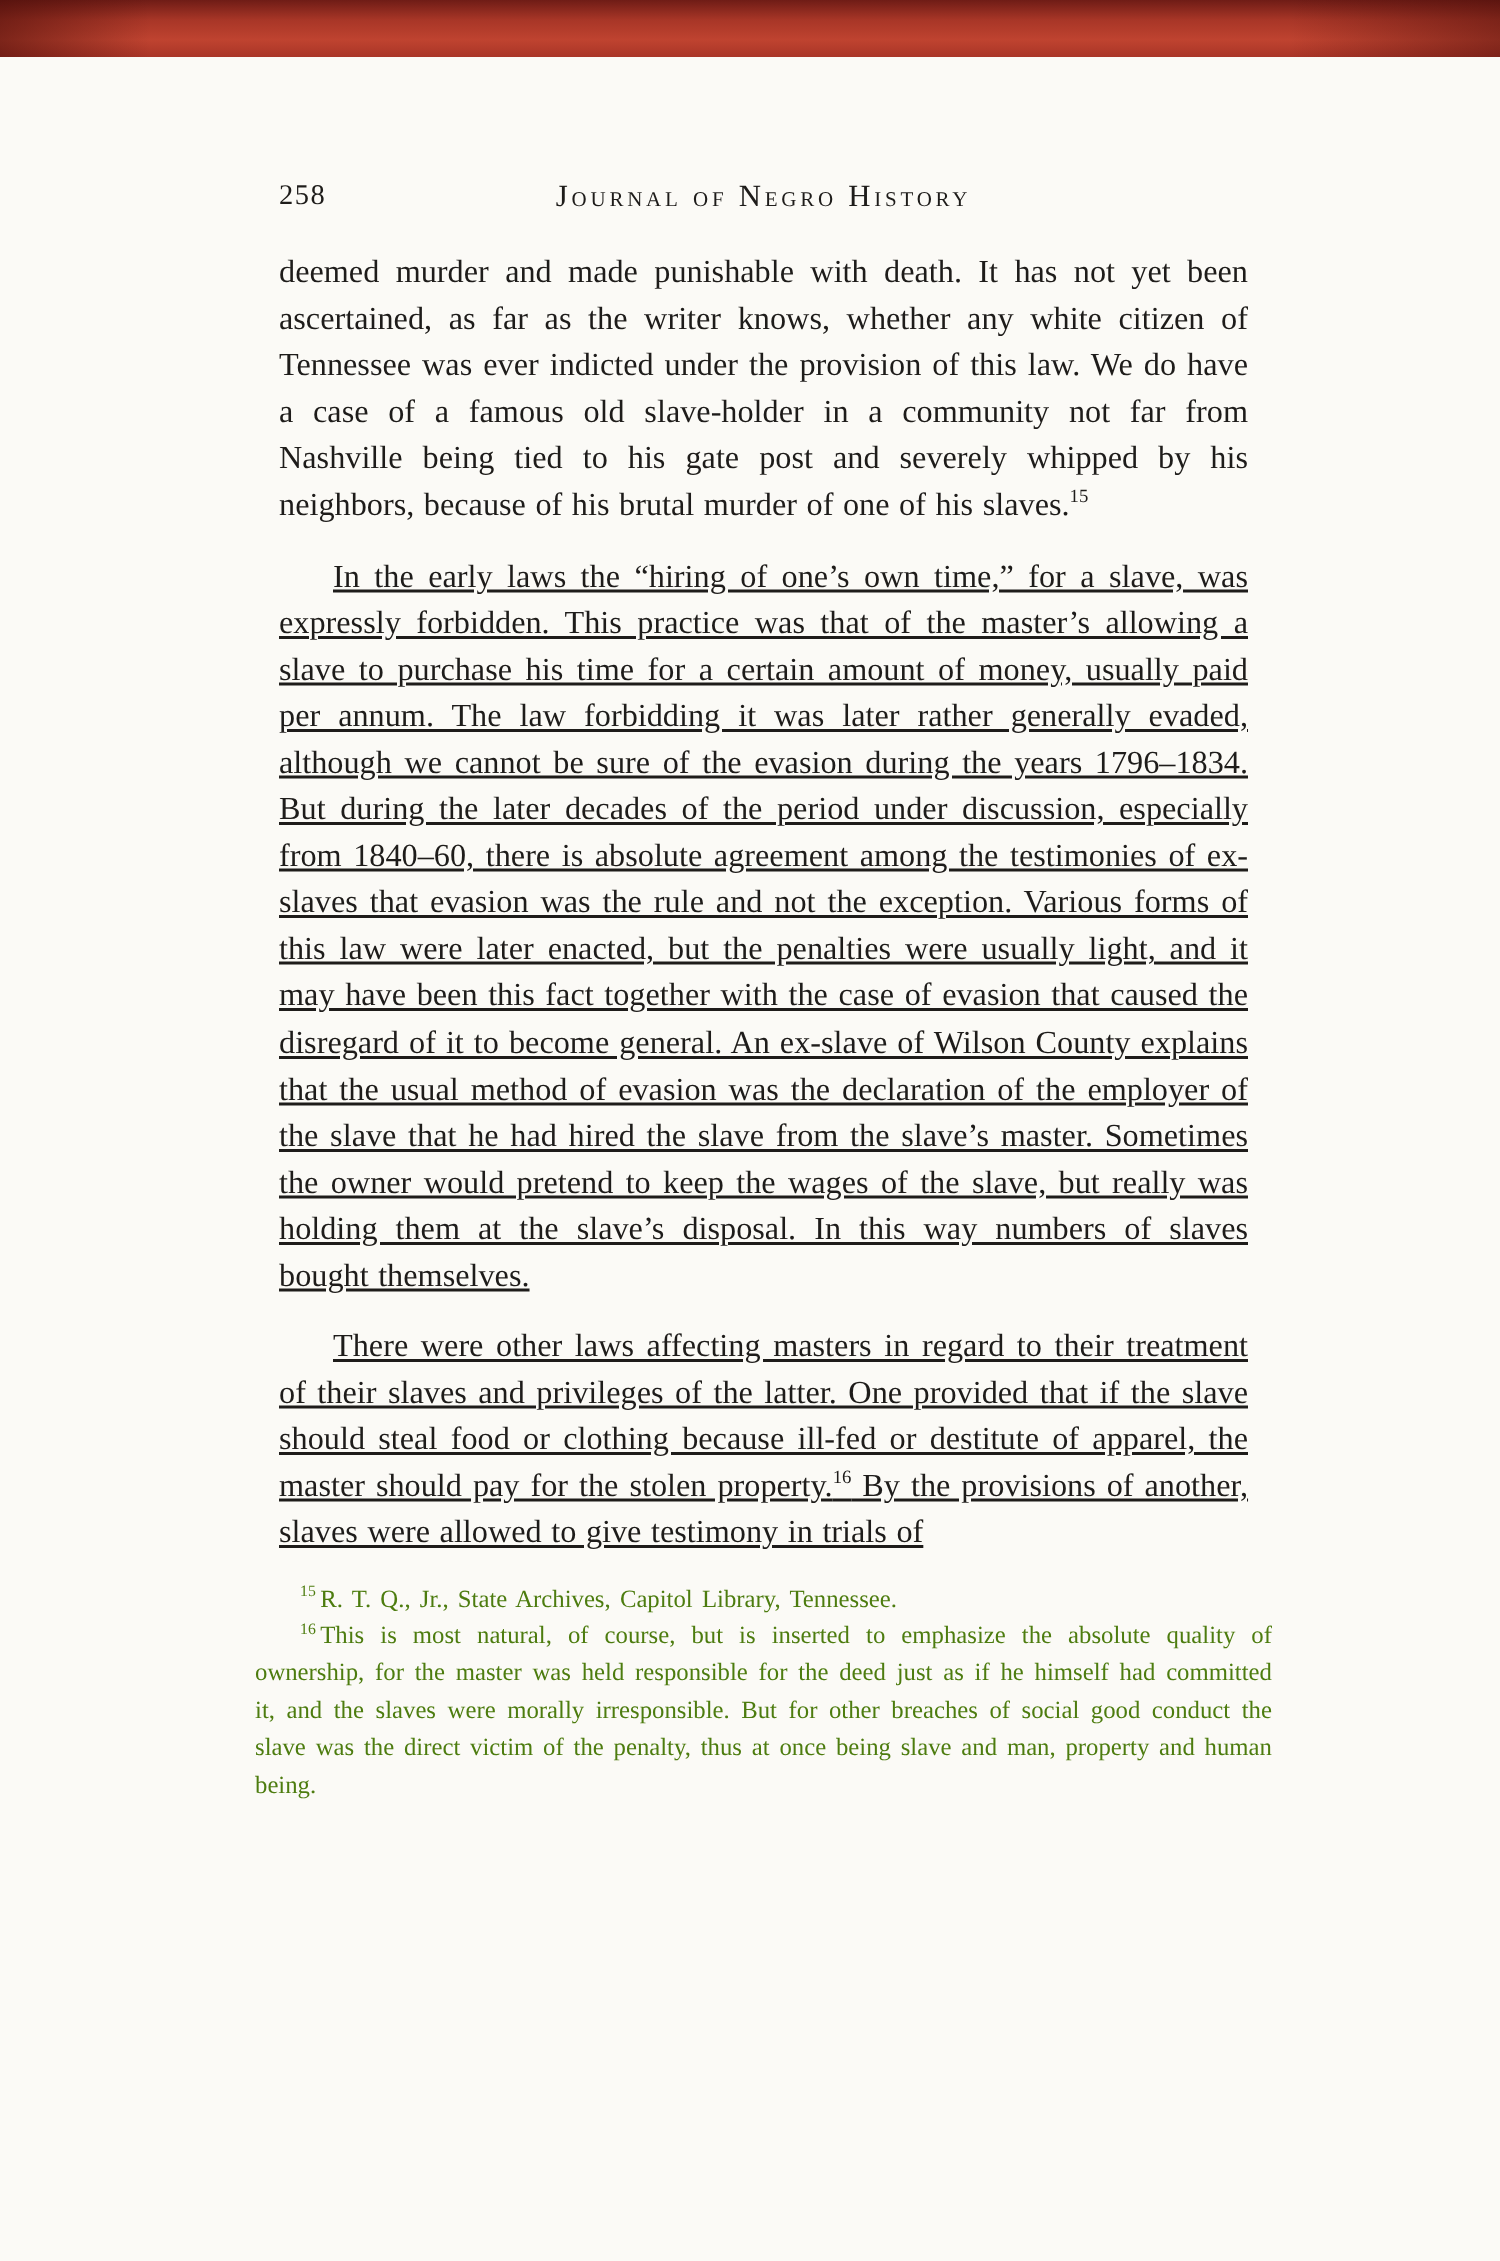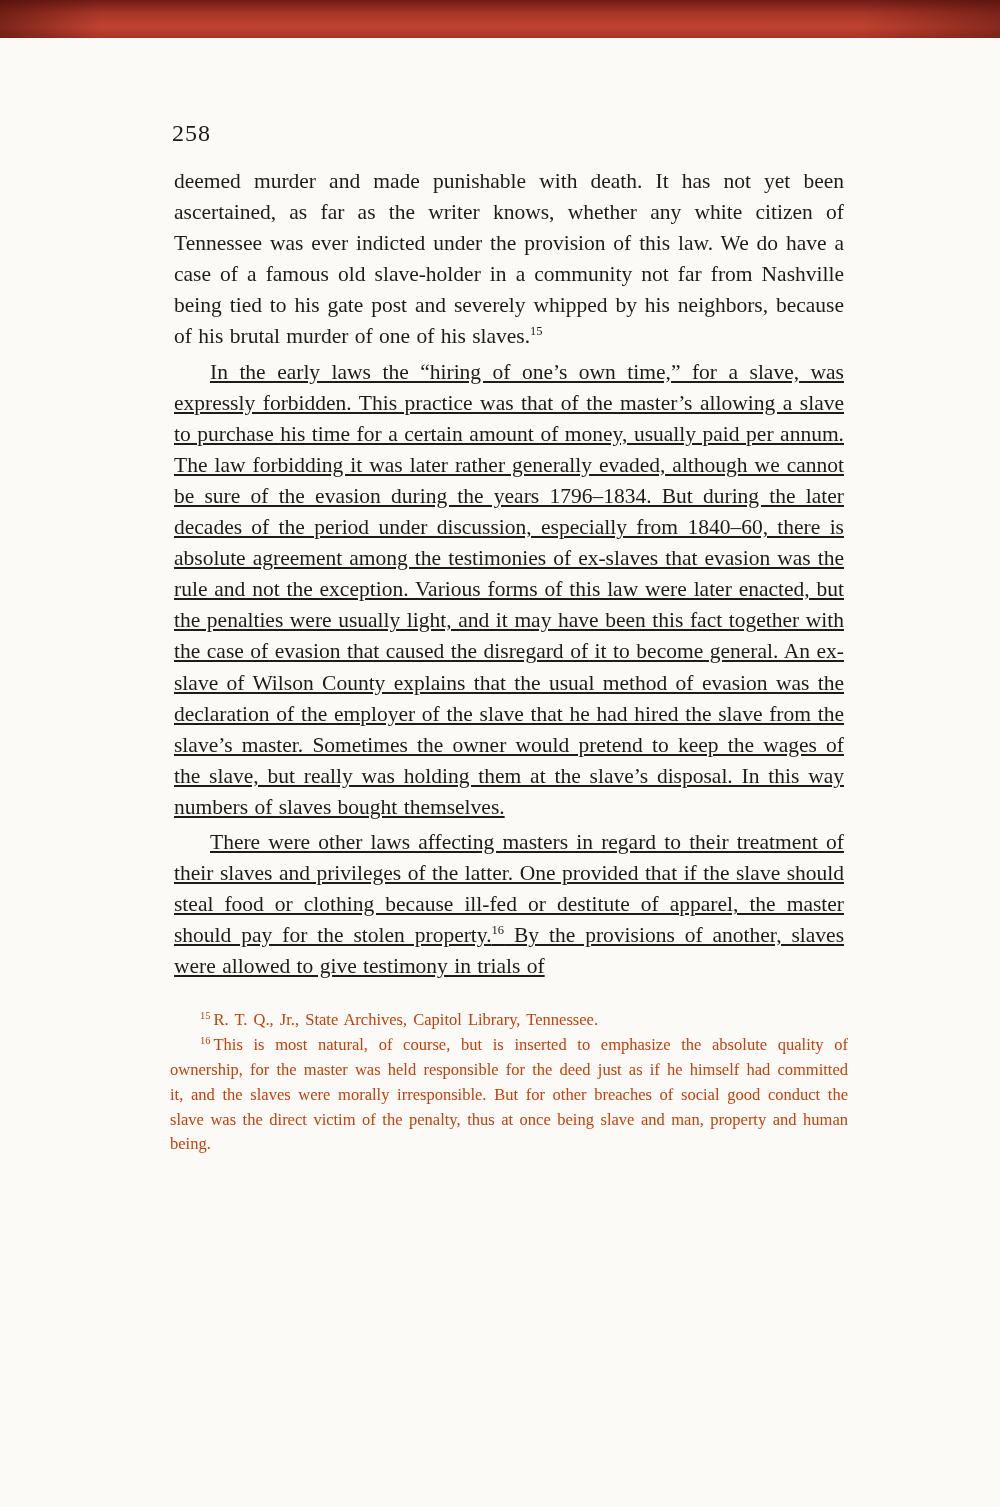--- a/index.html
+++ b/index.html
@@ -26,52 +26,52 @@
     top: 120px;
     width: 678px;
   }
   .header-row {
     position: relative;
     height: 30px;
     margin-bottom: 16px;
   }
   .page-number {
     position: absolute;
-    left: 2px;
+    left: 16px;
     top: 0;
-    font-size: 24px;
+    font-size: 19px;
     letter-spacing: 1px;
   }
   .running-title {
     display: block;
     text-align: center;
     font-variant: small-caps;
     font-size: 20.5px;
     letter-spacing: 2.5px;
   }
   .body-text p.para {
-    margin: 4px;
+    margin: 16px;
     font-size: 21.5px;
     line-height: 31.1px;
     text-align: justify;
     word-spacing: 1px;
   }
   .body-text p.indent { text-indent: 36px; text-decoration: underline; }
   .para sup {
     font-size: 12.5px;
     line-height: 0;
     vertical-align: super;
   }
   .footnotes {
-    margin-top: 26px;
+    margin-top: 16px;
     font-size: 16.5px;
     line-height: 24.8px;
     text-align: justify;
     word-spacing: 2px;
-    color: #c2410c;
+    color: #4d7c0f;
   }
   .footnotes p.footnote {
     margin: 0;
     text-indent: 30px;
   }
   .footnotes sup {
     font-size: 10.5px;
     line-height: 0;
     vertical-align: super;
     margin-right: 3px;
@@ -81,20 +81,21 @@
 <body>
 
 <div class="page">
 
   <div class="scan-band"></div>
 
   <div class="content">
 
     <div class="header-row">
       <span class="page-number">258</span>
+      <span class="running-title">Journal of Negro History</span>
     </div>
 
     <div class="body-text">
 
       <p class="para"><span>deemed murder and made punishable with death.  It has not yet been ascertained, as far as the writer knows, whether any white citizen of Tennessee was ever indicted under the provision of this law.  We do have a case of a famous old slave-holder in a community not far from Nashville being tied to his gate post and severely whipped by his neighbors, because of his brutal murder of one of his slaves.</span><sup>15</sup></p>
 
       <p class="para indent">In the early laws the “hiring of one’s own time,” for a slave, was expressly forbidden.  This practice was that of the master’s allowing a slave to purchase his time for a certain amount of money, usually paid per annum.  The law forbidding it was later rather generally evaded, although we cannot be sure of the evasion during the years 1796–1834.  But during the later decades of the period under discussion, especially from 1840–60, there is absolute agreement among the testimonies of ex-slaves that evasion was the rule and not the exception.  Various forms of this law were later enacted, but the penalties were usually light, and it may have been this fact together with the case of evasion that caused the disregard of it to become general.  An ex-slave of Wilson County explains that the usual method of evasion was the declaration of the employer of the slave that he had hired the slave from the slave’s master.  Sometimes the owner would pretend to keep the wages of the slave, but really was holding them at the slave’s disposal.  In this way numbers of slaves bought themselves.</p>
 
       <p class="para indent"><span>There were other laws affecting masters in regard to their treatment of their slaves and privileges of the latter.  One provided that if the slave should steal food or clothing because ill-fed or destitute of apparel, the master should pay for the stolen property.</span><sup>16</sup><span>  By the provisions of another, slaves were allowed to give testimony in trials of</span></p>
 

